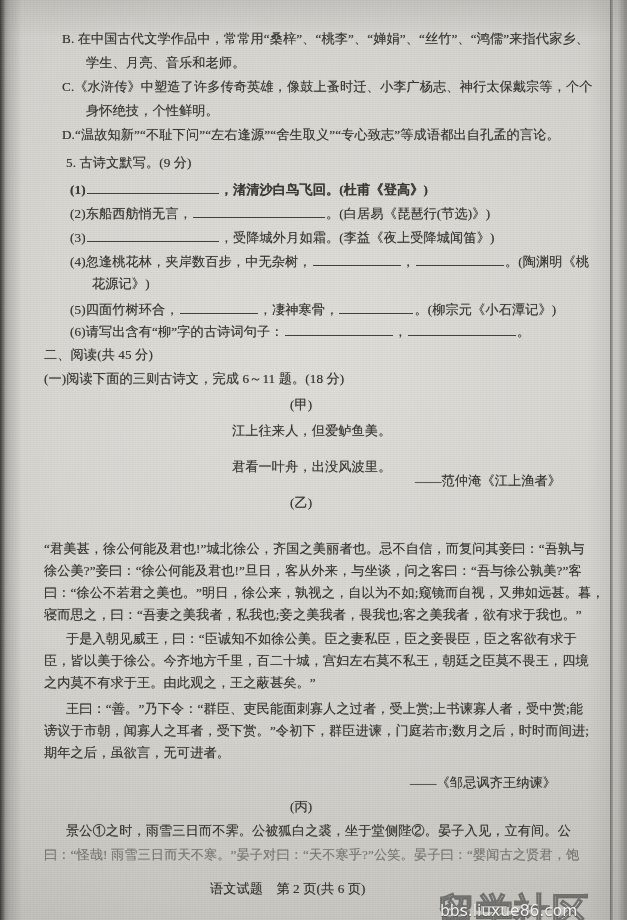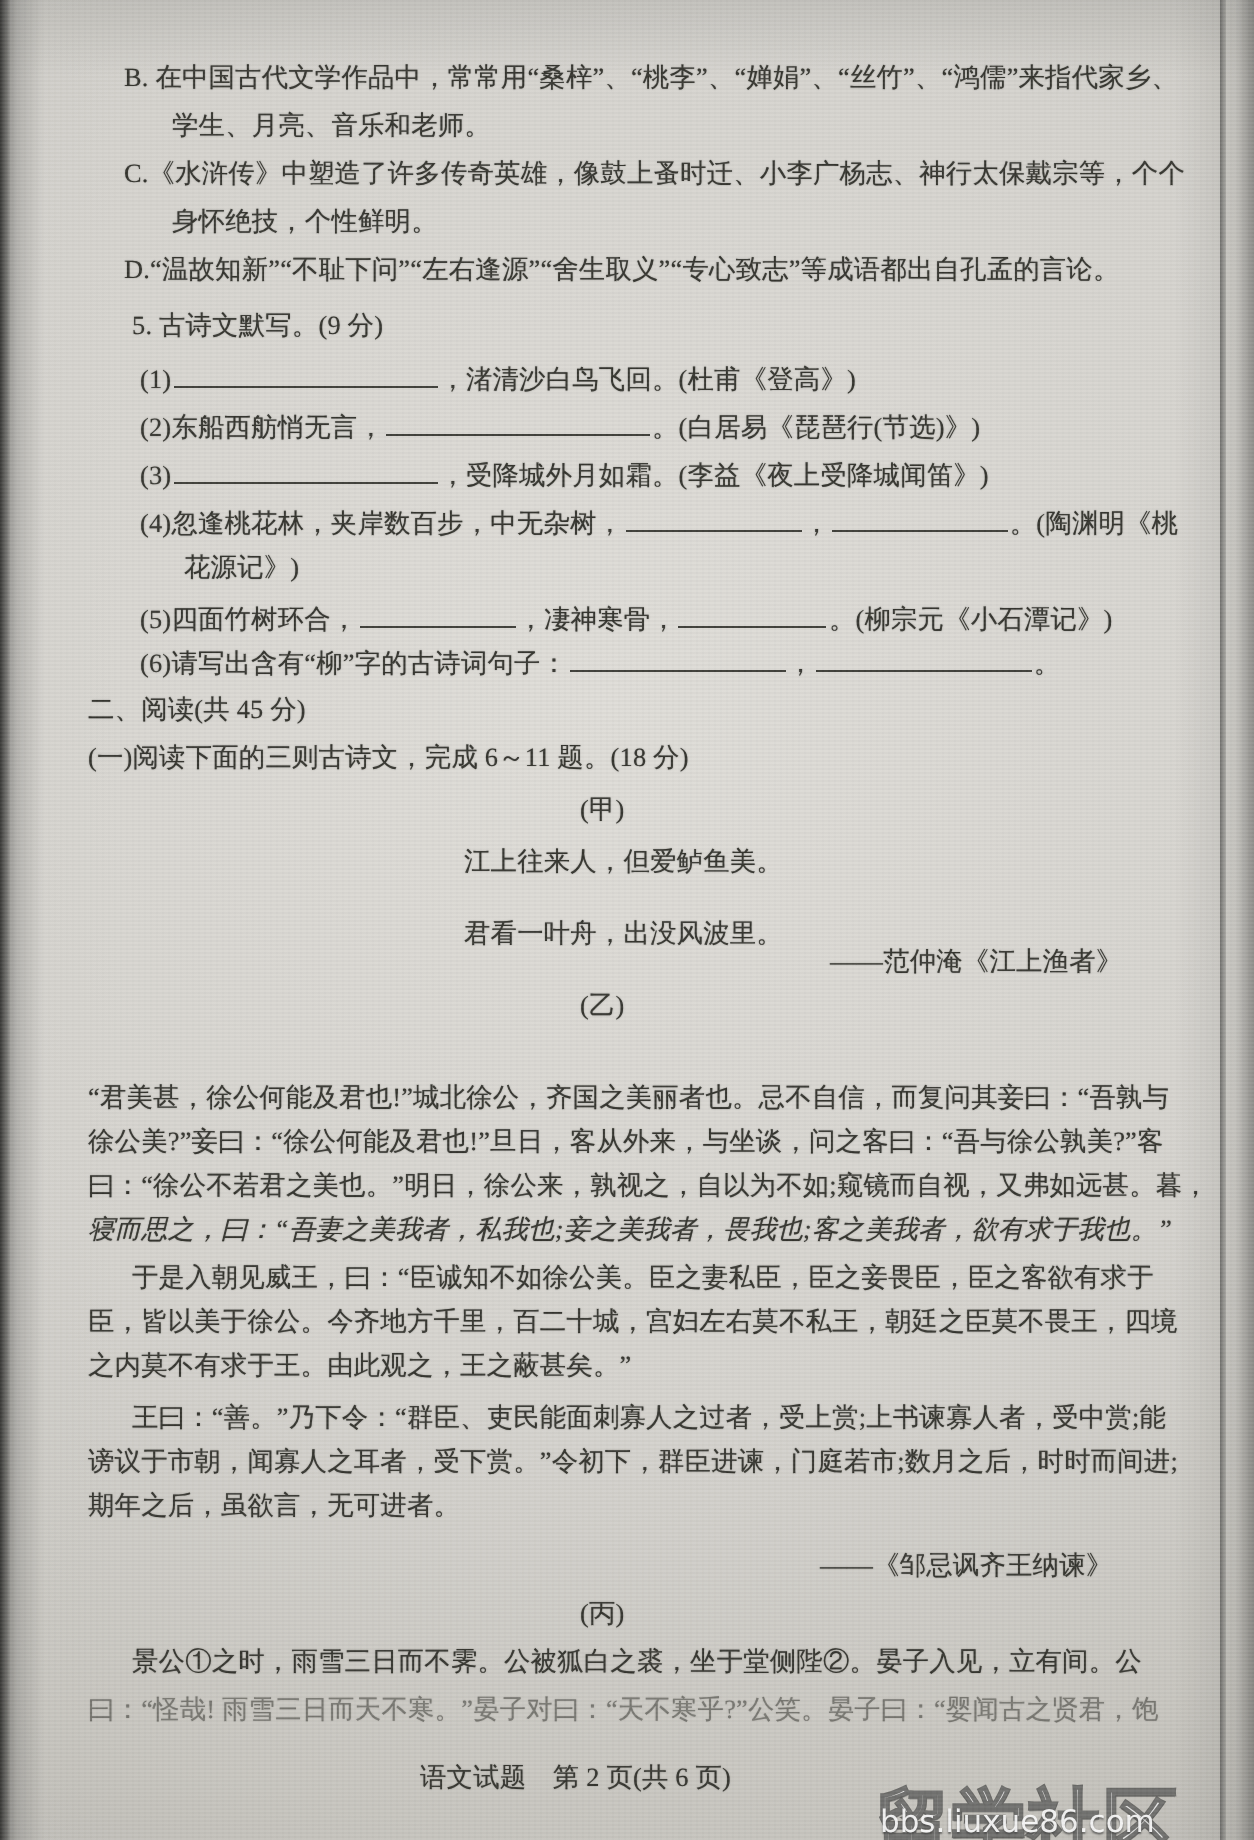--- a/index.html
+++ b/index.html
@@ -126,21 +126,21 @@
   <div id="content">
 
     <div class="ln" style="left:62px; top:32px;">B. 在中国古代文学作品中，常常用“桑梓”、“桃李”、“婵娟”、“丝竹”、“鸿儒”来指代家乡、</div>
     <div class="ln" style="left:86px; top:56px;">学生、月亮、音乐和老师。</div>
     <div class="ln" style="left:62px; top:80px;">C.《水浒传》中塑造了许多传奇英雄，像鼓上蚤时迁、小李广杨志、神行太保戴宗等，个个</div>
     <div class="ln" style="left:86px; top:104px;">身怀绝技，个性鲜明。</div>
     <div class="ln" style="left:62px; top:128px;">D.“温故知新”“不耻下问”“左右逢源”“舍生取义”“专心致志”等成语都出自孔孟的言论。</div>
 
     <div class="ln" style="left:44px; top:156px;margin-left:22px;">5. 古诗文默写。(9 分)</div>
 
-    <div class="ln" style="left:70px; top:181px;">
+    <div class="ln" style="left:70px; top:181px;font-weight:bold;">
       <span>(1)</span><span class="blank" style="width:132px;"></span><span>，渚清沙白鸟飞回。(杜甫《登高》)</span>
     </div>
 
     <div class="ln" style="left:70px; top:205px;">
       <span>(2)</span><span>东船西舫悄无言，</span><span class="blank" style="width:132px;"></span><span>。(白居易《琵琶行(节选)》)</span>
     </div>
 
     <div class="ln" style="left:70px; top:229px;">
       <span>(3)</span><span class="blank" style="width:132px;"></span><span>，受降城外月如霜。(李益《夜上受降城闻笛》)</span>
     </div>
@@ -164,21 +164,21 @@
     <div class="ln" style="left:290px; top:398px;">(甲)</div>
     <div class="ln" style="left:232px; top:424px;">江上往来人，但爱鲈鱼美。</div>
     <div class="ln" style="left:232px; top:460px;text-align:center;">君看一叶舟，出没风波里。</div>
     <div class="ln" style="left:415px; top:474px;">——范仲淹《江上渔者》</div>
 
     <div class="ln" style="left:290px; top:496px;">(乙)</div>
 
     <div class="ln" style="left:44px; top:542px;">“君美甚，徐公何能及君也!”城北徐公，齐国之美丽者也。忌不自信，而复问其妾曰：“吾孰与</div>
     <div class="ln" style="left:44px; top:564px;">徐公美?”妾曰：“徐公何能及君也!”旦日，客从外来，与坐谈，问之客曰：“吾与徐公孰美?”客</div>
     <div class="ln" style="left:44px; top:586px;">曰：“徐公不若君之美也。”明日，徐公来，孰视之，自以为不如;窥镜而自视，又弗如远甚。暮，</div>
-    <div class="ln" style="left:44px; top:608px;font-style:italic;">寝而思之，曰：“吾妻之美我者，私我也;妾之美我者，畏我也;客之美我者，欲有求于我也。”</div>
+    <div class="ln" style="left:44px; top:608px;">寝而思之，曰：“吾妻之美我者，私我也;妾之美我者，畏我也;客之美我者，欲有求于我也。”</div>
 
     <div class="ln" style="left:66px; top:632px;">于是入朝见威王，曰：“臣诚知不如徐公美。臣之妻私臣，臣之妾畏臣，臣之客欲有求于</div>
     <div class="ln" style="left:44px; top:676px;">之内莫不有求于王。由此观之，王之蔽甚矣。”</div>
     <div class="ln" style="left:44px; top:654px;">臣，皆以美于徐公。今齐地方千里，百二十城，宫妇左右莫不私王，朝廷之臣莫不畏王，四境</div>
 
     <div class="ln" style="left:66px; top:702px;">王曰：“善。”乃下令：“群臣、吏民能面刺寡人之过者，受上赏;上书谏寡人者，受中赏;能</div>
     <div class="ln" style="left:44px; top:724px;">谤议于市朝，闻寡人之耳者，受下赏。”令初下，群臣进谏，门庭若市;数月之后，时时而间进;</div>
     <div class="ln" style="left:44px; top:746px;">期年之后，虽欲言，无可进者。</div>
 
     <div class="ln" style="left:410px; top:776px;">——《邹忌讽齐王纳谏》</div>

